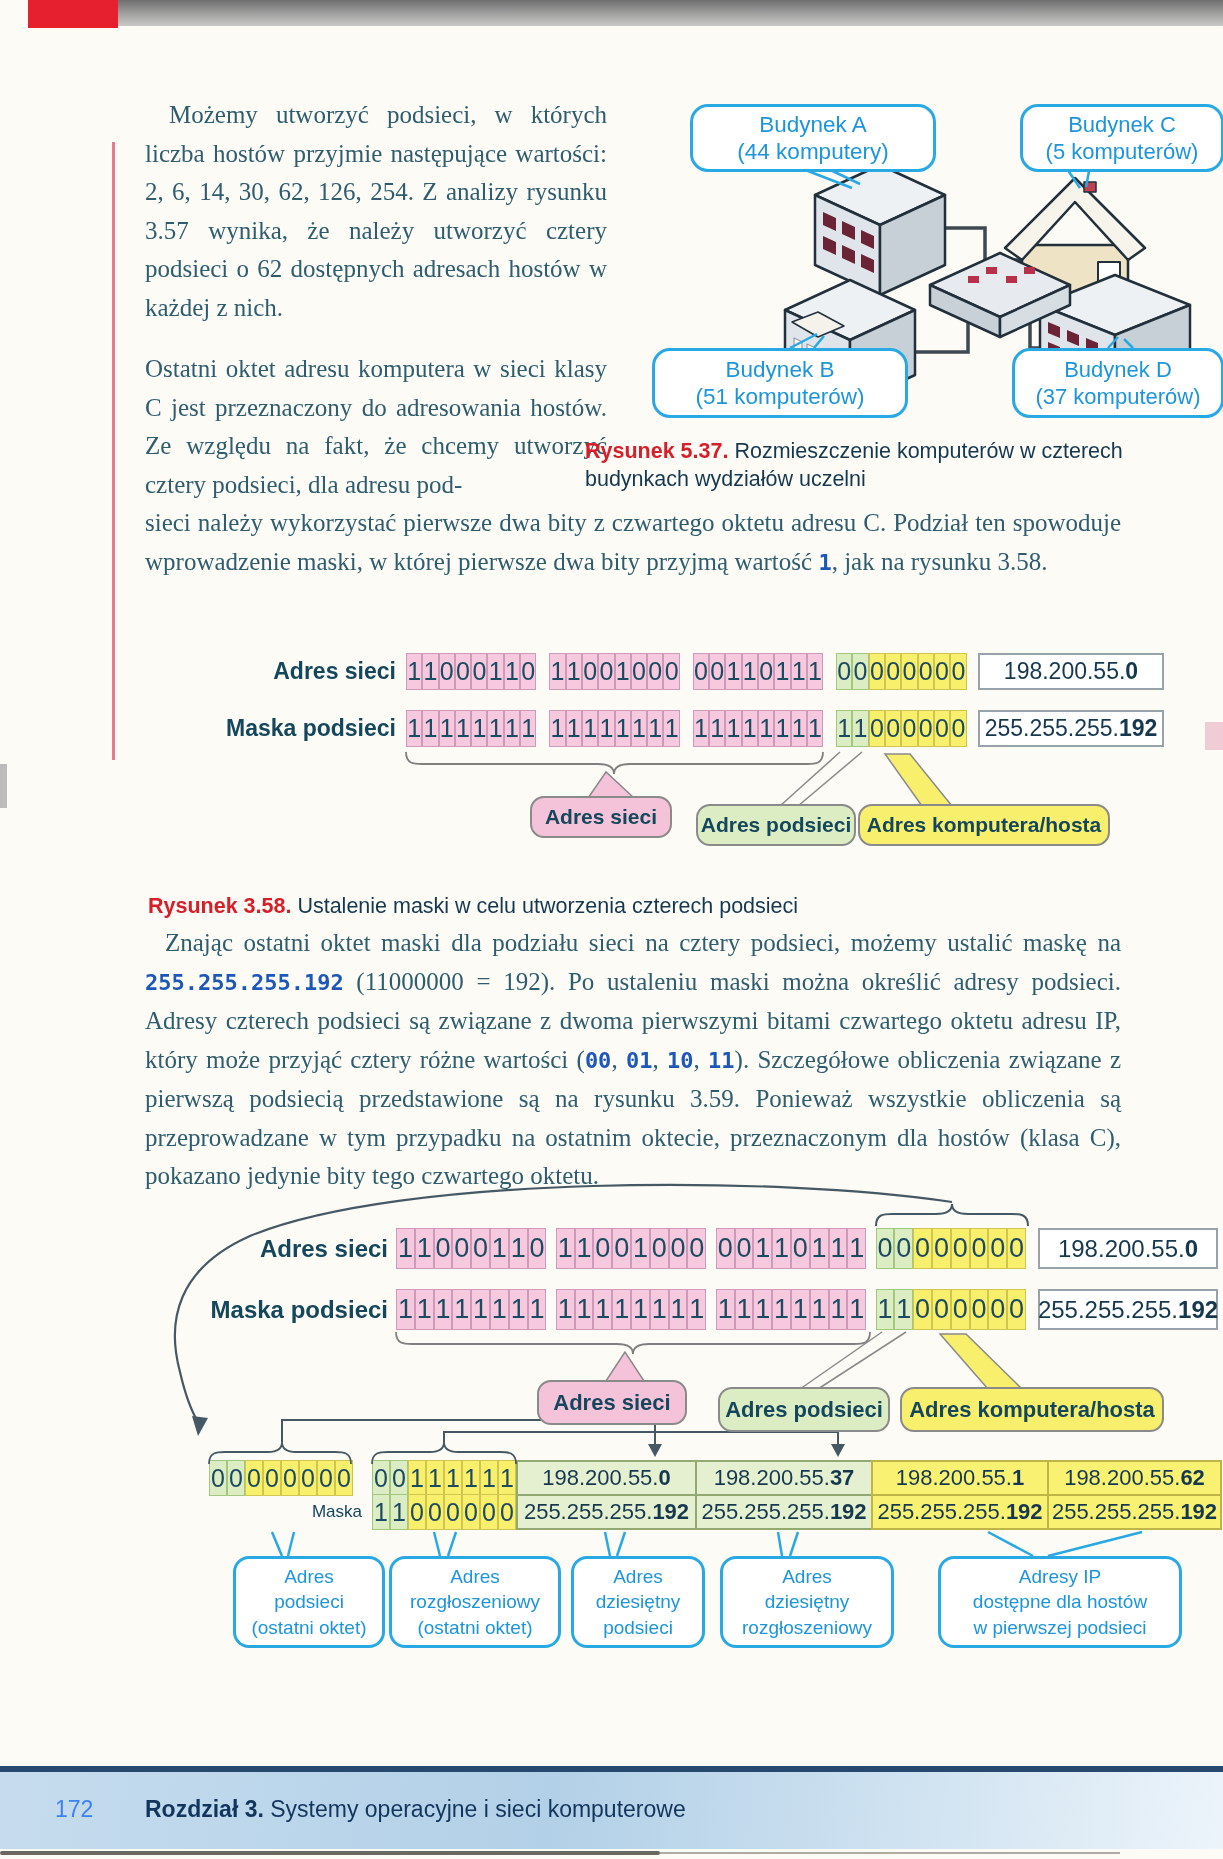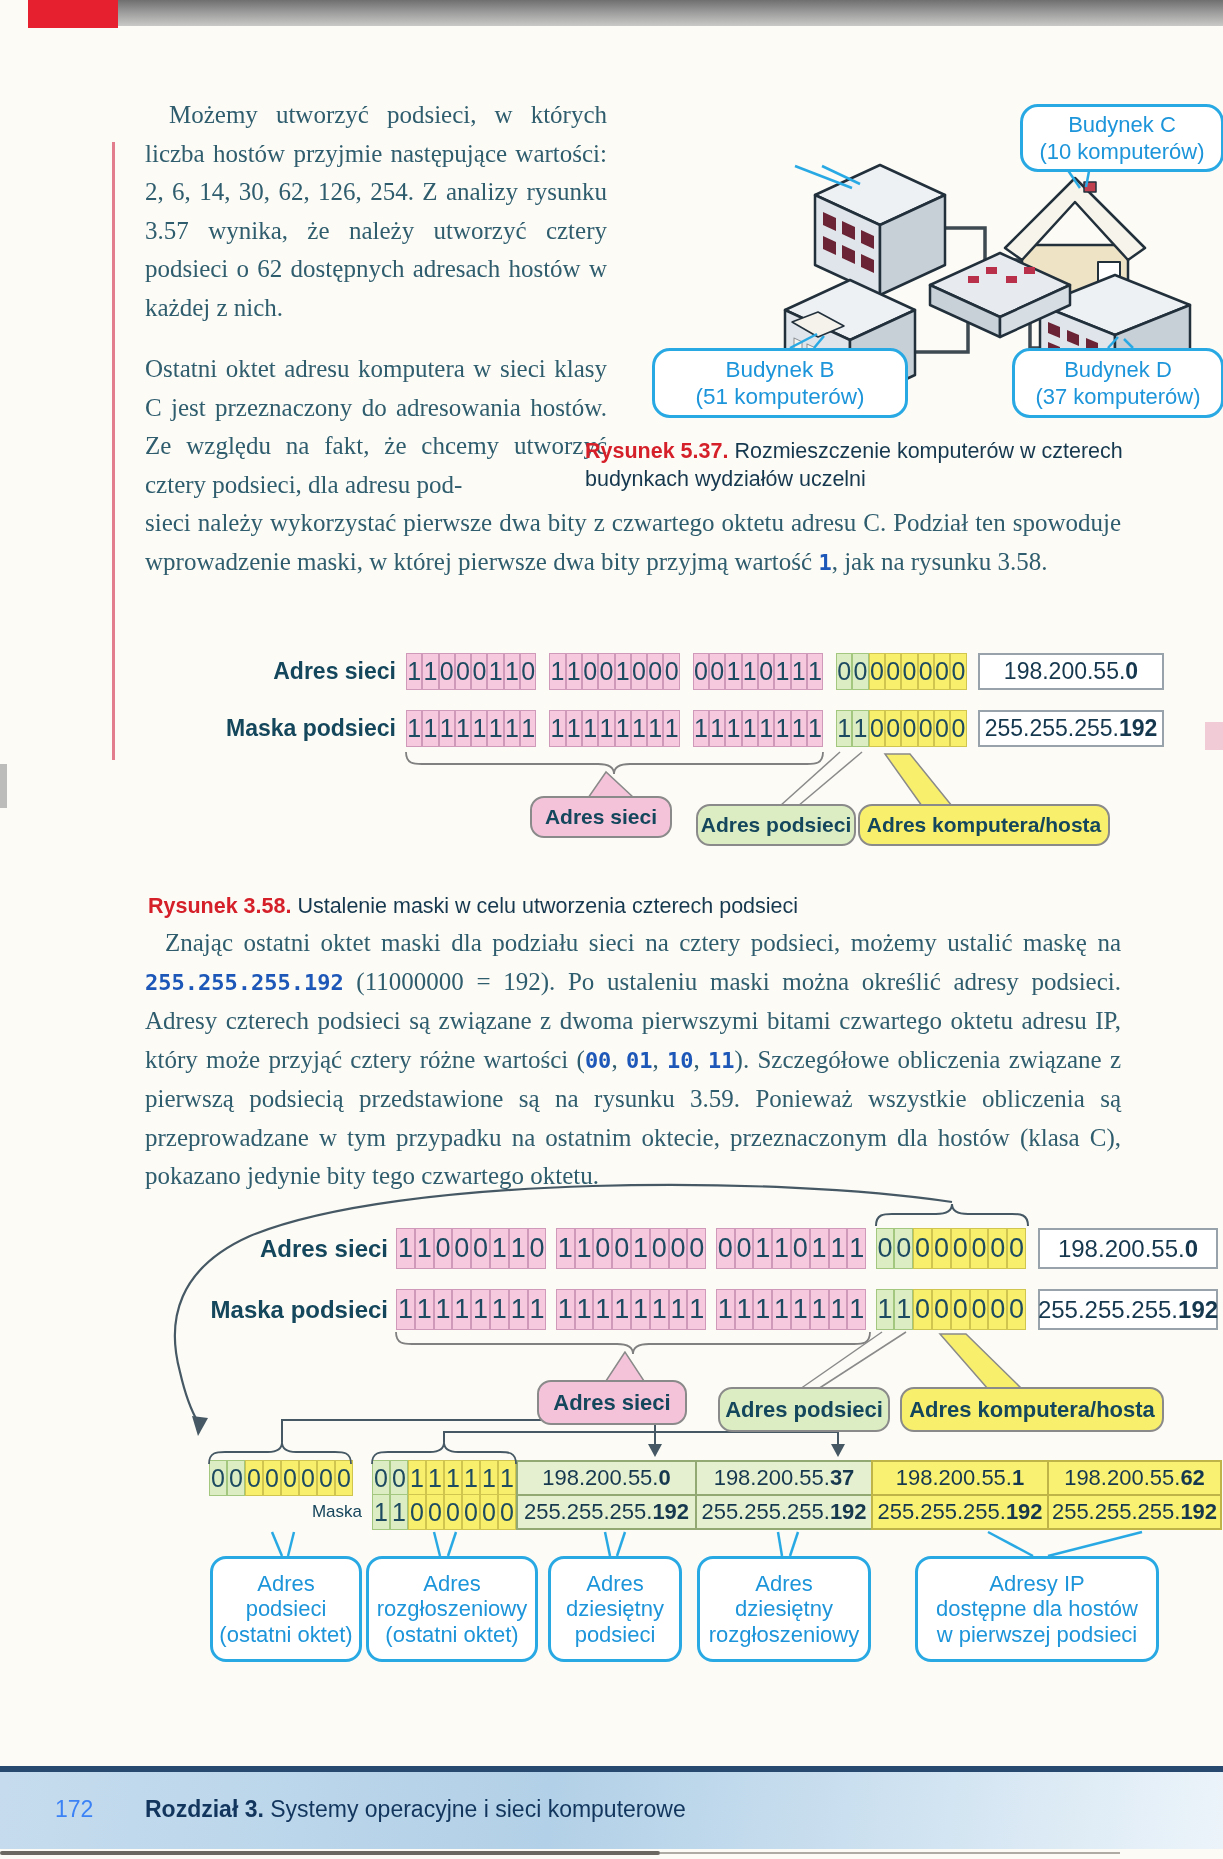--- a/index.html
+++ b/index.html
@@ -106,22 +106,22 @@
   #dt0{left:516px;top:1460px;width:181px;}
   #dt1{left:695px;top:1460px;width:178px;}
   #dt2{left:871px;top:1460px;width:178px;}
   #dt3{left:1047px;top:1460px;width:175px;}
   #db0{left:516px;top:1494px;width:181px;}
   #db1{left:695px;top:1494px;width:178px;}
   #db2{left:871px;top:1494px;width:178px;}
   #db3{left:1047px;top:1494px;width:175px;}
 
   .callout{position:absolute;background:#fff;border:3px solid #29a9e4;border-radius:16px;box-sizing:border-box;
-           color:#1d95da;font-family:"Liberation Sans",sans-serif;font-size:22px;line-height:25.5px;
-           text-align:center;display:flex;flex-direction:column;justify-content:center;z-index:3;top:1556px;height:106px;}
+           color:#1d95da;font-family:"Liberation Sans",sans-serif;font-size:19px;line-height:25.5px;
+           text-align:center;display:flex;flex-direction:column;justify-content:center;z-index:3;top:1556px;height:92px;margin-left:23px;}
   #co0{left:210px;width:152px;}
   #co1{left:366px;width:172px;}
   #co2{left:548px;width:134px;}
   #co3{left:697px;width:174px;}
   #co4{left:915px;width:244px;}
 
   
   .footer-line{position:absolute;left:0;top:1766px;width:1223px;height:6px;background:#27496f;}
   .footer-bar{position:absolute;left:0;top:1772px;width:1223px;height:77px;
               background:linear-gradient(96deg,#c6dcee 0%,#b2d0e7 45%,#cde1f0 72%,#ecf4fa 100%);}
@@ -218,23 +218,27 @@
       <path d="M235,76 L292,98"></path>
         <path d="M262,76 L300,94"></path>
       <path d="M505,76 L520,98"></path>
         <path d="M530,76 L526,97"></path>
       <path d="M230,258 L257,244"></path>
         <path d="M254,258 L264,246"></path>
       <path d="M548,258 L558,247"></path>
         <path d="M573,258 L564,249"></path>
     </g>
   </svg>
+  <div id="bubA" class="fbubble">
+    <span>Budynek A</span>
+    <span>(44 komputery)</span>
+  </div>
   <div id="bubC" class="fbubble">
     <span>Budynek C</span>
-    <span>(10 komputerów)</span>
+    <span>(5 komputerów)</span>
   </div>
   <div id="bubB" class="fbubble">
     <span>Budynek B</span>
     <span>(51 komputerów)</span>
   </div>
   <div id="bubD" class="fbubble">
     <span>Budynek D</span>
     <span>(37 komputerów)</span>
   </div>
   <div id="cap357" class="caption">

